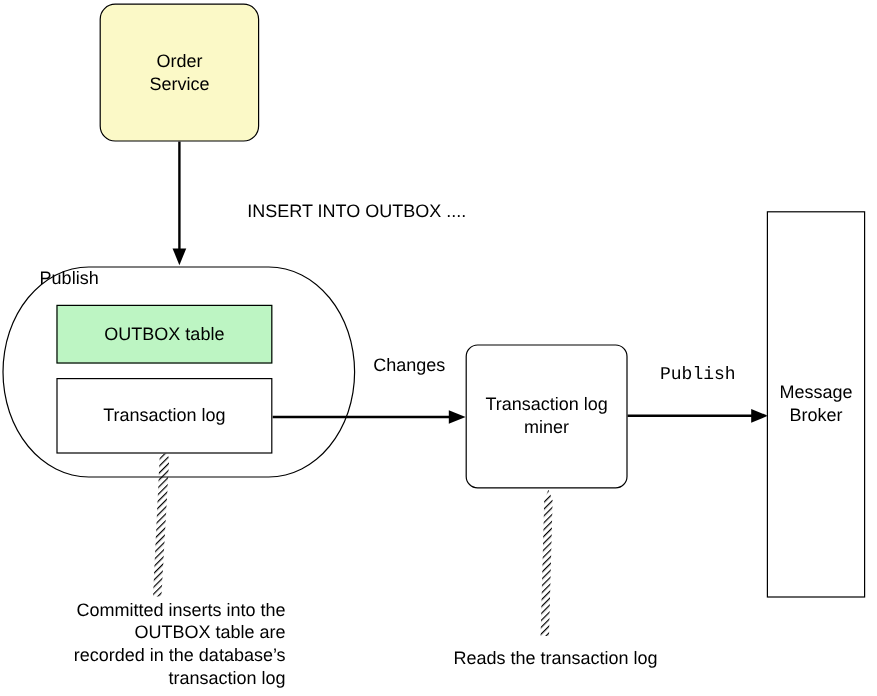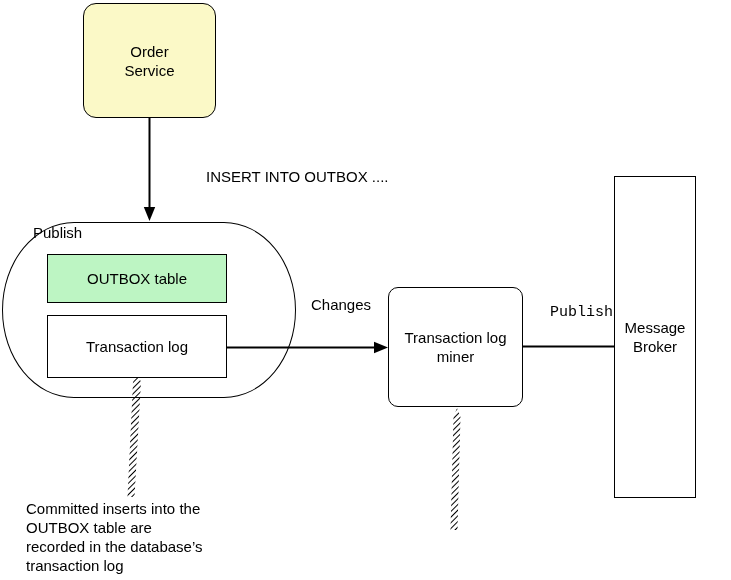--- a/index.html
+++ b/index.html
@@ -50,34 +50,34 @@
   }
   .node-transaction-log {
     left: 47px; top: 315px; width: 180px; height: 63px;
     border: 1px solid #000;
   }
   .node-miner {
     left: 388px; top: 287px; width: 135px; height: 120px;
     border: 1.5px solid #000; border-radius: 10px;
   }
   .node-broker {
-    left: 614px; top: 176px; width: 82px; height: 322px;
+    left: 639px; top: 176px; width: 82px; height: 322px;
     border: 1.5px solid #000;
   }
   .edge-label {
     position: absolute;
     line-height: 19px;
     white-space: nowrap;
   }
   .label-insert  { left: 170px; top: 167px; margin-left: 36px; }
   .label-changes { left: 311px; top: 295px; text-align: right; }
   .label-publish { left: 550px; top: 303px; font-family: Liberation Mono, monospace; }
   .annotation {
     position: absolute;
-    text-align: left;
+    text-align: right;
     line-height: 19px;
     white-space: pre-line;
   }
   .annotation-outbox { left: 26px;  top: 499px; width: 212px; }
   .annotation-miner  { left: 364px; top: 539px; width: 184px; }
 </style>
 </head>
 <body>
 
 <div class="canvas">
@@ -135,14 +135,15 @@
   </div>
 
   <div class="edge-label label-insert">INSERT INTO OUTBOX ....</div>
   <div class="edge-label label-changes">Changes</div>
   <div class="edge-label label-publish">Publish</div>
 
   <div class="annotation annotation-outbox">Committed inserts into the
 OUTBOX table are
 recorded in the database’s
 transaction log</div>
+  <div class="annotation annotation-miner">Reads the transaction log</div>
 
 </div>
 
 </body></html>

